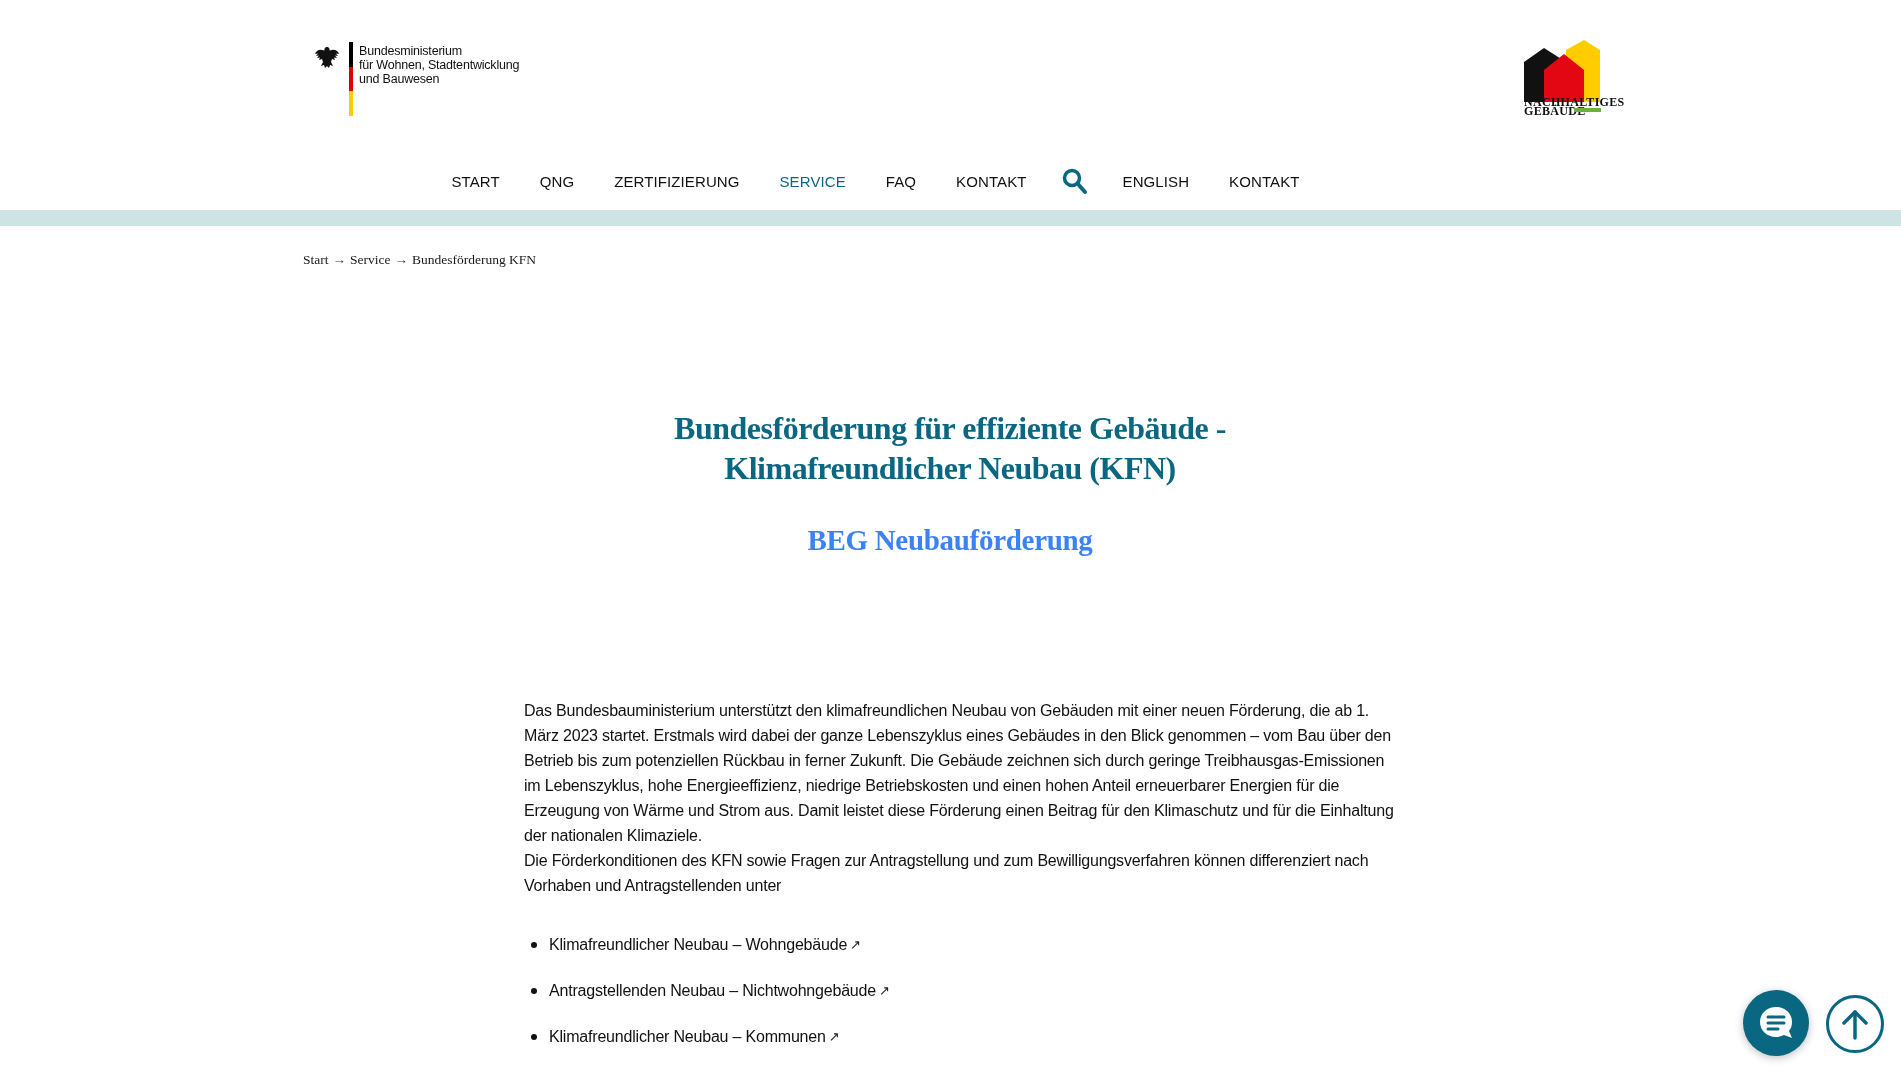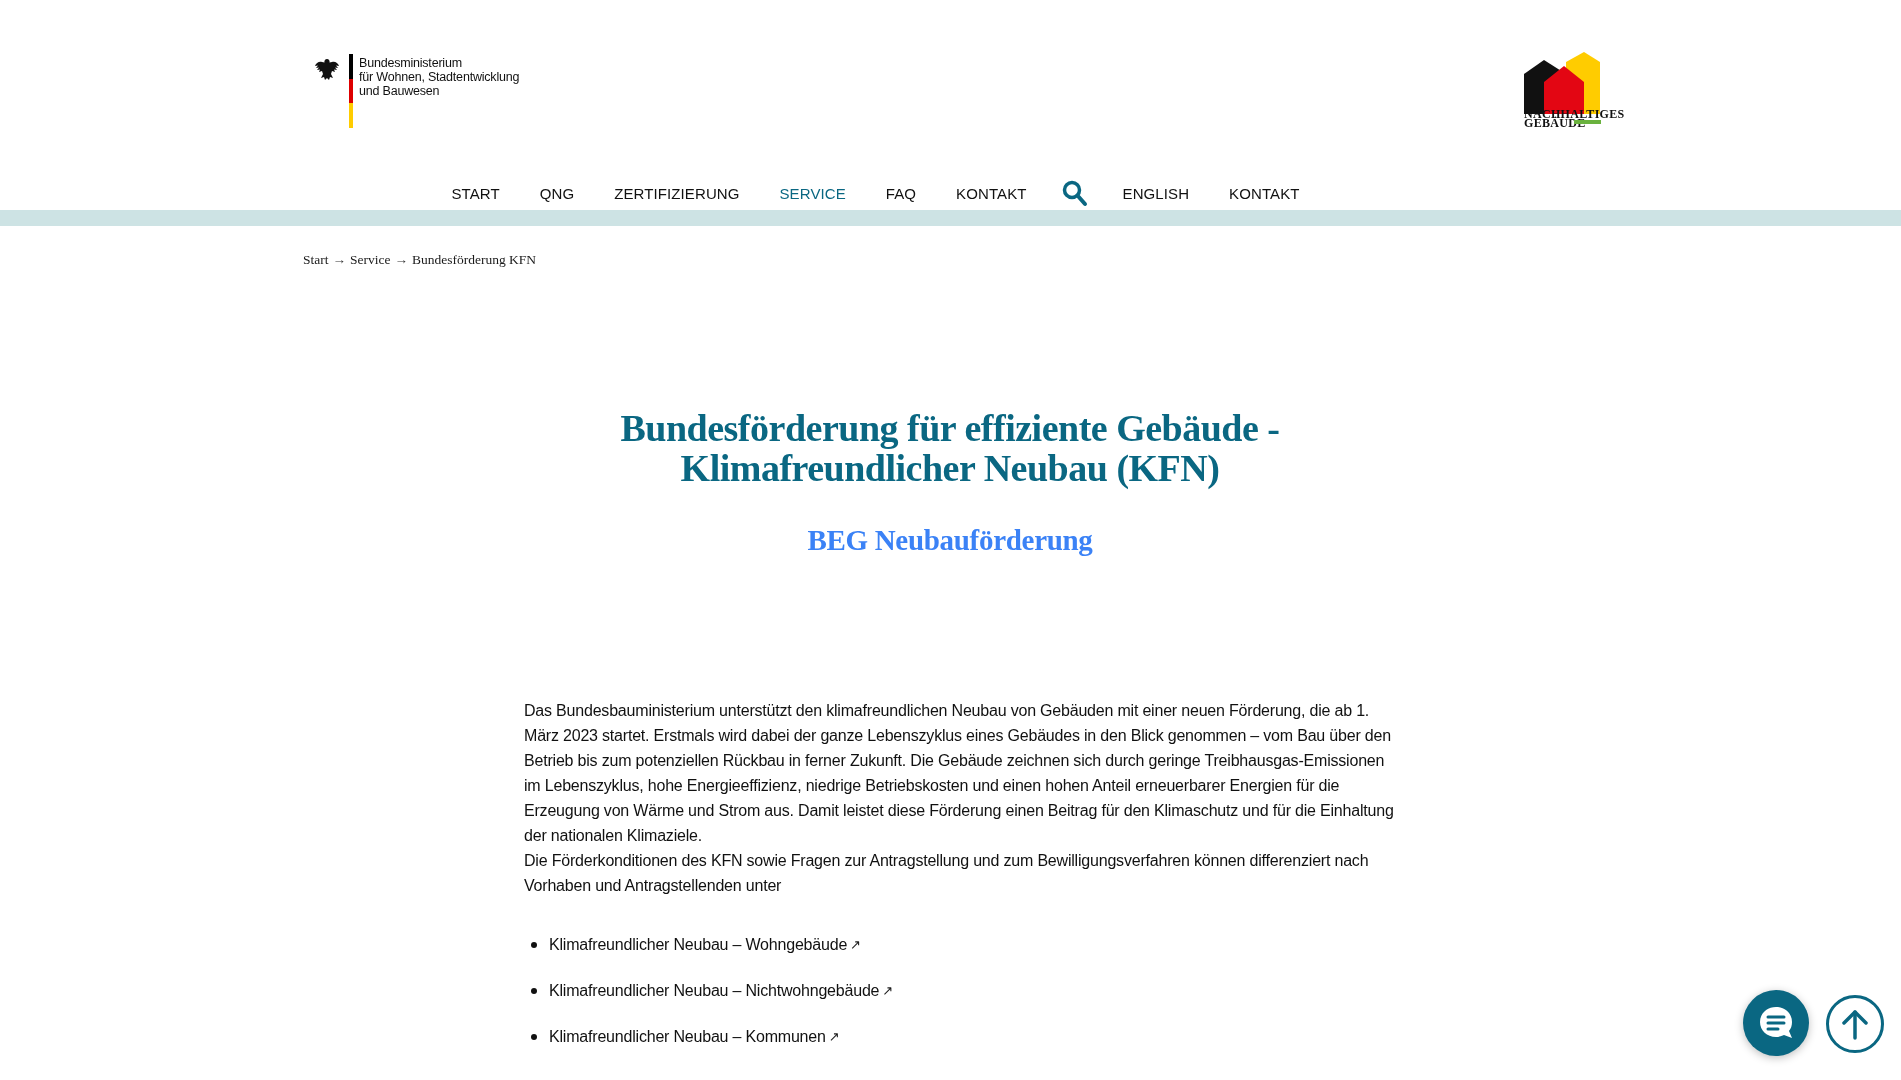--- a/index.html
+++ b/index.html
@@ -1,19 +1,19 @@
 <!DOCTYPE html>
 <html><head>
   <meta charset="utf-8">
   <style>
     * { box-sizing: border-box; margin: 0; padding: 0; }
     html, body { width: 1901px; height: 1080px; overflow: hidden; background: #ffffff; }
     body { font-family: "Liberation Sans", sans-serif; color: #1a1a1a; position: relative; }
 
-    .header { position: absolute; left: 0; top: 12px; width: 1901px; height: 251px; background: #fff; }
+    .header { position: absolute; left: 0; top: 0; width: 1901px; height: 251px; background: #fff; }
     .ministry-logo { position: absolute; left: 313px; top: 42px; width: 220px; height: 78px; display: flex; }
     .eagle { width: 28px; height: 28px; margin-top: 2px; }
     .flag-bar { width: 4px; height: 74px; margin-left: 8px; display: flex; flex-direction: column; }
     .flag-bar span { flex: 1; display: block; }
     .ministry-text { margin-left: 6px; font-family: "Liberation Sans", sans-serif; font-size: 12.5px; line-height: 14px; color: #111; letter-spacing: -0.2px; padding-top: 2px; }
 
     .ng-logo { position: absolute; left: 1524px; top: 40px; width: 76px; height: 76px; }
     .ng-text { position: absolute; left: 1524px; top: 98px; font-family: "Liberation Serif", serif; font-size: 12px; line-height: 9px; font-weight: bold; color: #111; letter-spacing: 0.3px; }
     .ng-green { position: absolute; left: 1574px; top: 108px; width: 27px; height: 4px; background: #6ab23e; }
 
@@ -22,21 +22,21 @@
     .nav-item { font-family: "Liberation Sans", sans-serif; font-size: 15px; color: #111; margin: 0 20px; letter-spacing: 0.1px; text-decoration: none; cursor: pointer; }
     .nav-item.active { color: #0a6782; }
     .search-icon { width: 28px; height: 28px; margin: 0 14px; cursor: pointer; }
 
     .teal-band { position: absolute; left: 0; top: 210px; width: 1901px; height: 16px; background: #cde3e4; }
 
     .breadcrumb { position: absolute; left: 303px; top: 252px; font-family: "Liberation Serif", serif; font-size: 13.5px; color: #1a1a1a; display: flex; gap: 4px; }
     .breadcrumb a { color: #1a1a1a; text-decoration: none; cursor: pointer; }
     .breadcrumb .sep { color: #333; }
 
-    .title { position: absolute; left: 450px; top: 408px; width: 1000px; text-align: center; font-family: "Liberation Serif", serif; font-weight: bold; font-size: 38px; line-height: 40px; color: #0a6782; letter-spacing: -0.5px; }
+    .title { position: absolute; left: 450px; top: 408px; width: 1000px; text-align: center; font-family: "Liberation Serif", serif; font-weight: bold; font-size: 32px; line-height: 40px; color: #0a6782; letter-spacing: -0.5px; }
     .subtitle { position: absolute; left: 450px; top: 524px; width: 1000px; text-align: center; font-family: "Liberation Serif", serif; font-weight: bold; font-size: 29px; color: #3b82f6; letter-spacing: -0.3px; }
 
     .content { position: absolute; left: 524px; top: 698px; width: 870px; }
     .content p { font-family: "Liberation Sans", sans-serif; font-size: 16px; line-height: 25px; color: #111; letter-spacing: -0.2px; }
     .content p.p1 { }
     .content ul { list-style: none; margin-top: 36px; }
     .content li { font-size: 16px; line-height: 22px; margin-bottom: 24px; display: flex; align-items: center; }
     .content li .bullet { width: 6px; height: 6px; border-radius: 50%; background: #111; margin: 0 12px 0 7px; }
     .content li a { color: #111; text-decoration: none; cursor: pointer; letter-spacing: -0.2px; }
     .content li .ext { margin-left: 3px; font-size: 13px; }
@@ -114,21 +114,21 @@
   <p class="p1">Das Bundesbauministerium unterstützt den klimafreundlichen Neubau von Gebäuden mit einer neuen Förderung, die ab 1. März 2023 startet. Erstmals wird dabei der ganze Lebenszyklus eines Gebäudes in den Blick genommen – vom Bau über den Betrieb bis zum potenziellen Rückbau in ferner Zukunft. Die Gebäude zeichnen sich durch geringe Treibhausgas-Emissionen im Lebenszyklus, hohe Energieeffizienz, niedrige Betriebskosten und einen hohen Anteil erneuerbarer Energien für die Erzeugung von Wärme und Strom aus. Damit leistet diese Förderung einen Beitrag für den Klimaschutz und für die Einhaltung der nationalen Klimaziele.</p>
   <p>Die Förderkonditionen des KFN sowie Fragen zur Antragstellung und zum Bewilligungsverfahren können differenziert nach Vorhaben und Antragstellenden unter</p>
   <ul>
     <li>
       <span class="bullet"></span>
       <a>Klimafreundlicher Neubau – Wohngebäude</a>
       <span class="ext">↗</span>
     </li>
     <li>
       <span class="bullet"></span>
-      <a>Klimafreundlicher Neubau – Nichtwohngebäude</a>
+      <a>Antragstellenden Neubau – Nichtwohngebäude</a>
       <span class="ext">↗</span>
     </li>
     <li>
       <span class="bullet"></span>
       <a>Klimafreundlicher Neubau – Kommunen</a>
       <span class="ext">↗</span>
     </li>
   </ul>
 </div>
 

